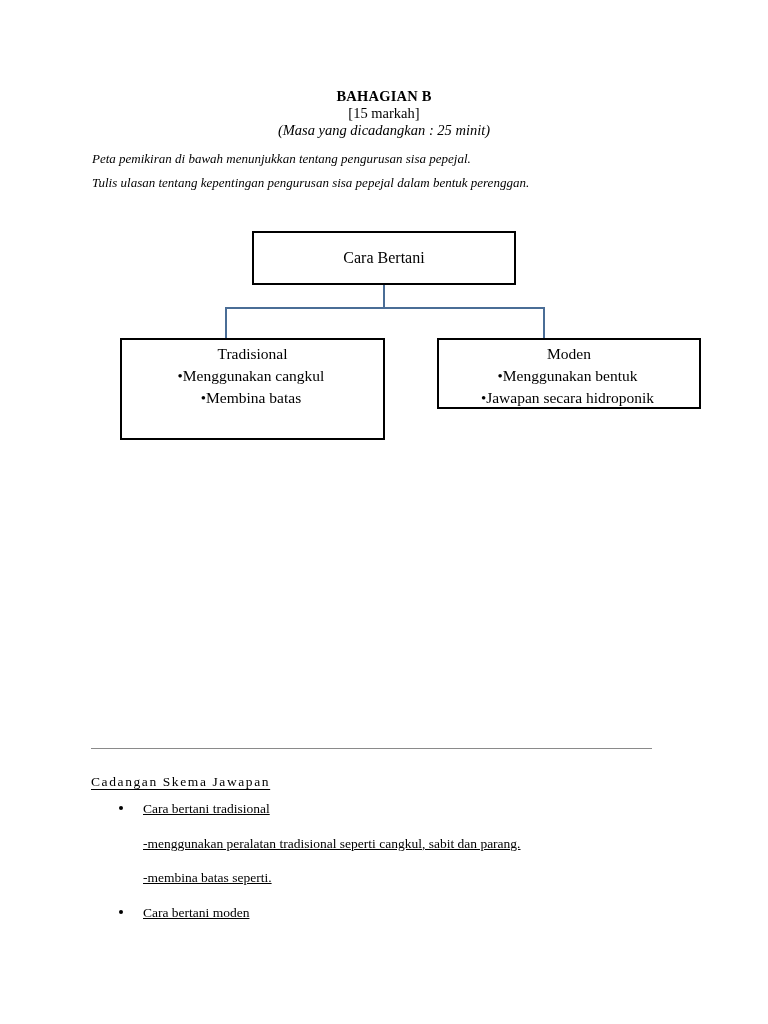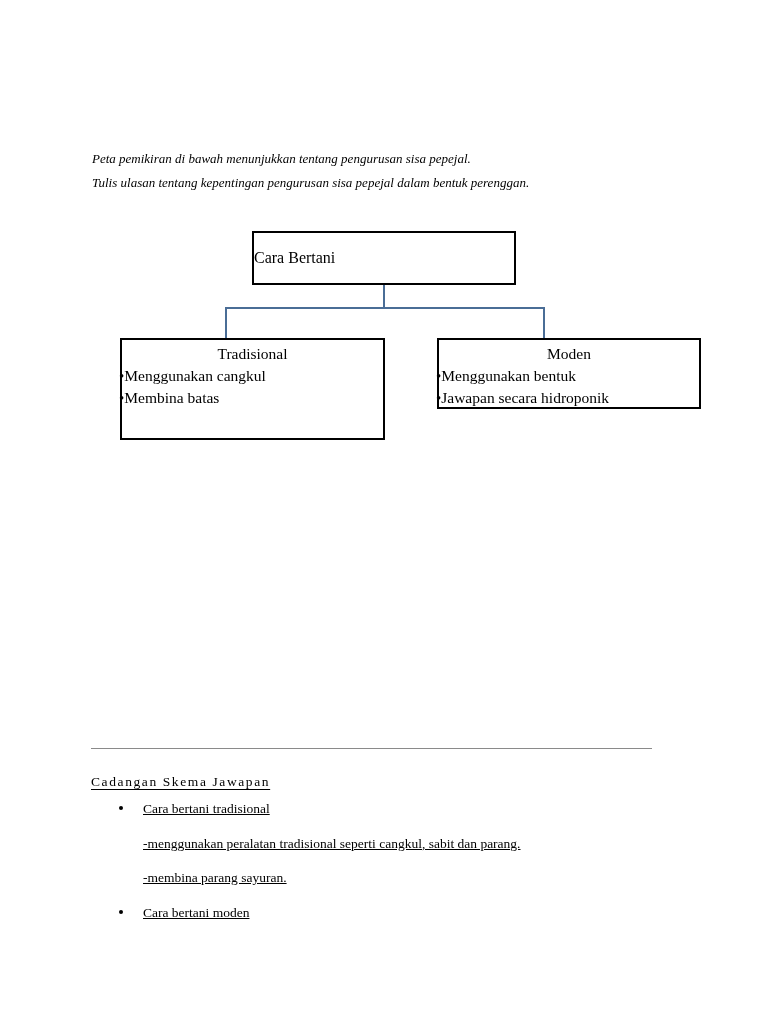--- a/index.html
+++ b/index.html
@@ -79,21 +79,21 @@
     background: #ffffff;
   }
 
   .node-root {
     left: 252px;
     top: 6px;
     width: 264px;
     height: 54px;
     display: flex;
     align-items: center;
-    justify-content: flex-start;
+    justify-content: center;
   }
   .node-root .node-title {
     font-size: 16px;
   }
 
   .node-child {
     padding: 5px 0 0 0;
     margin-left: 27px;
   }
   .node-left {
@@ -118,20 +118,21 @@
     list-style: none;
     margin: 0;
     padding: 0;
   }
   .node-child .bullets li {
     font-size: 15.5px;
     line-height: 1.42;
     padding-left: 0;
     margin-left: -3px;
     white-space: nowrap;
+    text-align: center;
   }
   .node-child .bullets li::before {
     content: "\2022";
     font-size: 15px;
     margin-right: 0px;
   }
 
   
   .conn {
     position: absolute;
@@ -214,20 +215,25 @@
     line-height: 1.0;
     margin: 0 0 21px 52px;
     white-space: nowrap;
   }
 </style>
 </head>
 <body>
 
 <div class="page">
 
+  <div class="header">
+    <div class="exam-title">BAHAGIAN B</div>
+    <div class="marks">[15 markah]</div>
+    <div class="duration">(Masa yang dicadangkan :  25 minit)</div>
+  </div>
 
   <div class="instructions">
     <div class="line">Peta pemikiran di bawah menunjukkan tentang pengurusan sisa pepejal.</div>
     <div class="line">Tulis ulasan tentang kepentingan pengurusan sisa pepejal dalam bentuk perenggan.</div>
   </div>
 
   <div class="diagram">
 
     <div class="conn conn-root-stem" style="background: rgb(74, 109, 150);"></div>
     <div class="conn conn-hbar" style="background: rgb(74, 109, 150);"></div>
@@ -259,21 +265,21 @@
   <div class="divider"></div>
 
   <div class="scheme">
     <div class="scheme-heading">Cadangan Skema Jawapan</div>
     <ul class="scheme-list">
       <li class="scheme-item">
         <span class="dot"></span>
         <span>Cara bertani tradisional</span>
       </li>
       <li class="scheme-sub">-menggunakan  peralatan  tradisional seperti cangkul, sabit dan parang.</li>
-      <li class="scheme-sub">-membina parang sayuran.</li>
+      <li class="scheme-sub">-membina batas seperti.</li>
       <li class="scheme-item">
         <span class="dot"></span>
         <span>Cara bertani moden</span>
       </li>
     </ul>
   </div>
 
 </div>
 
 </body></html>

